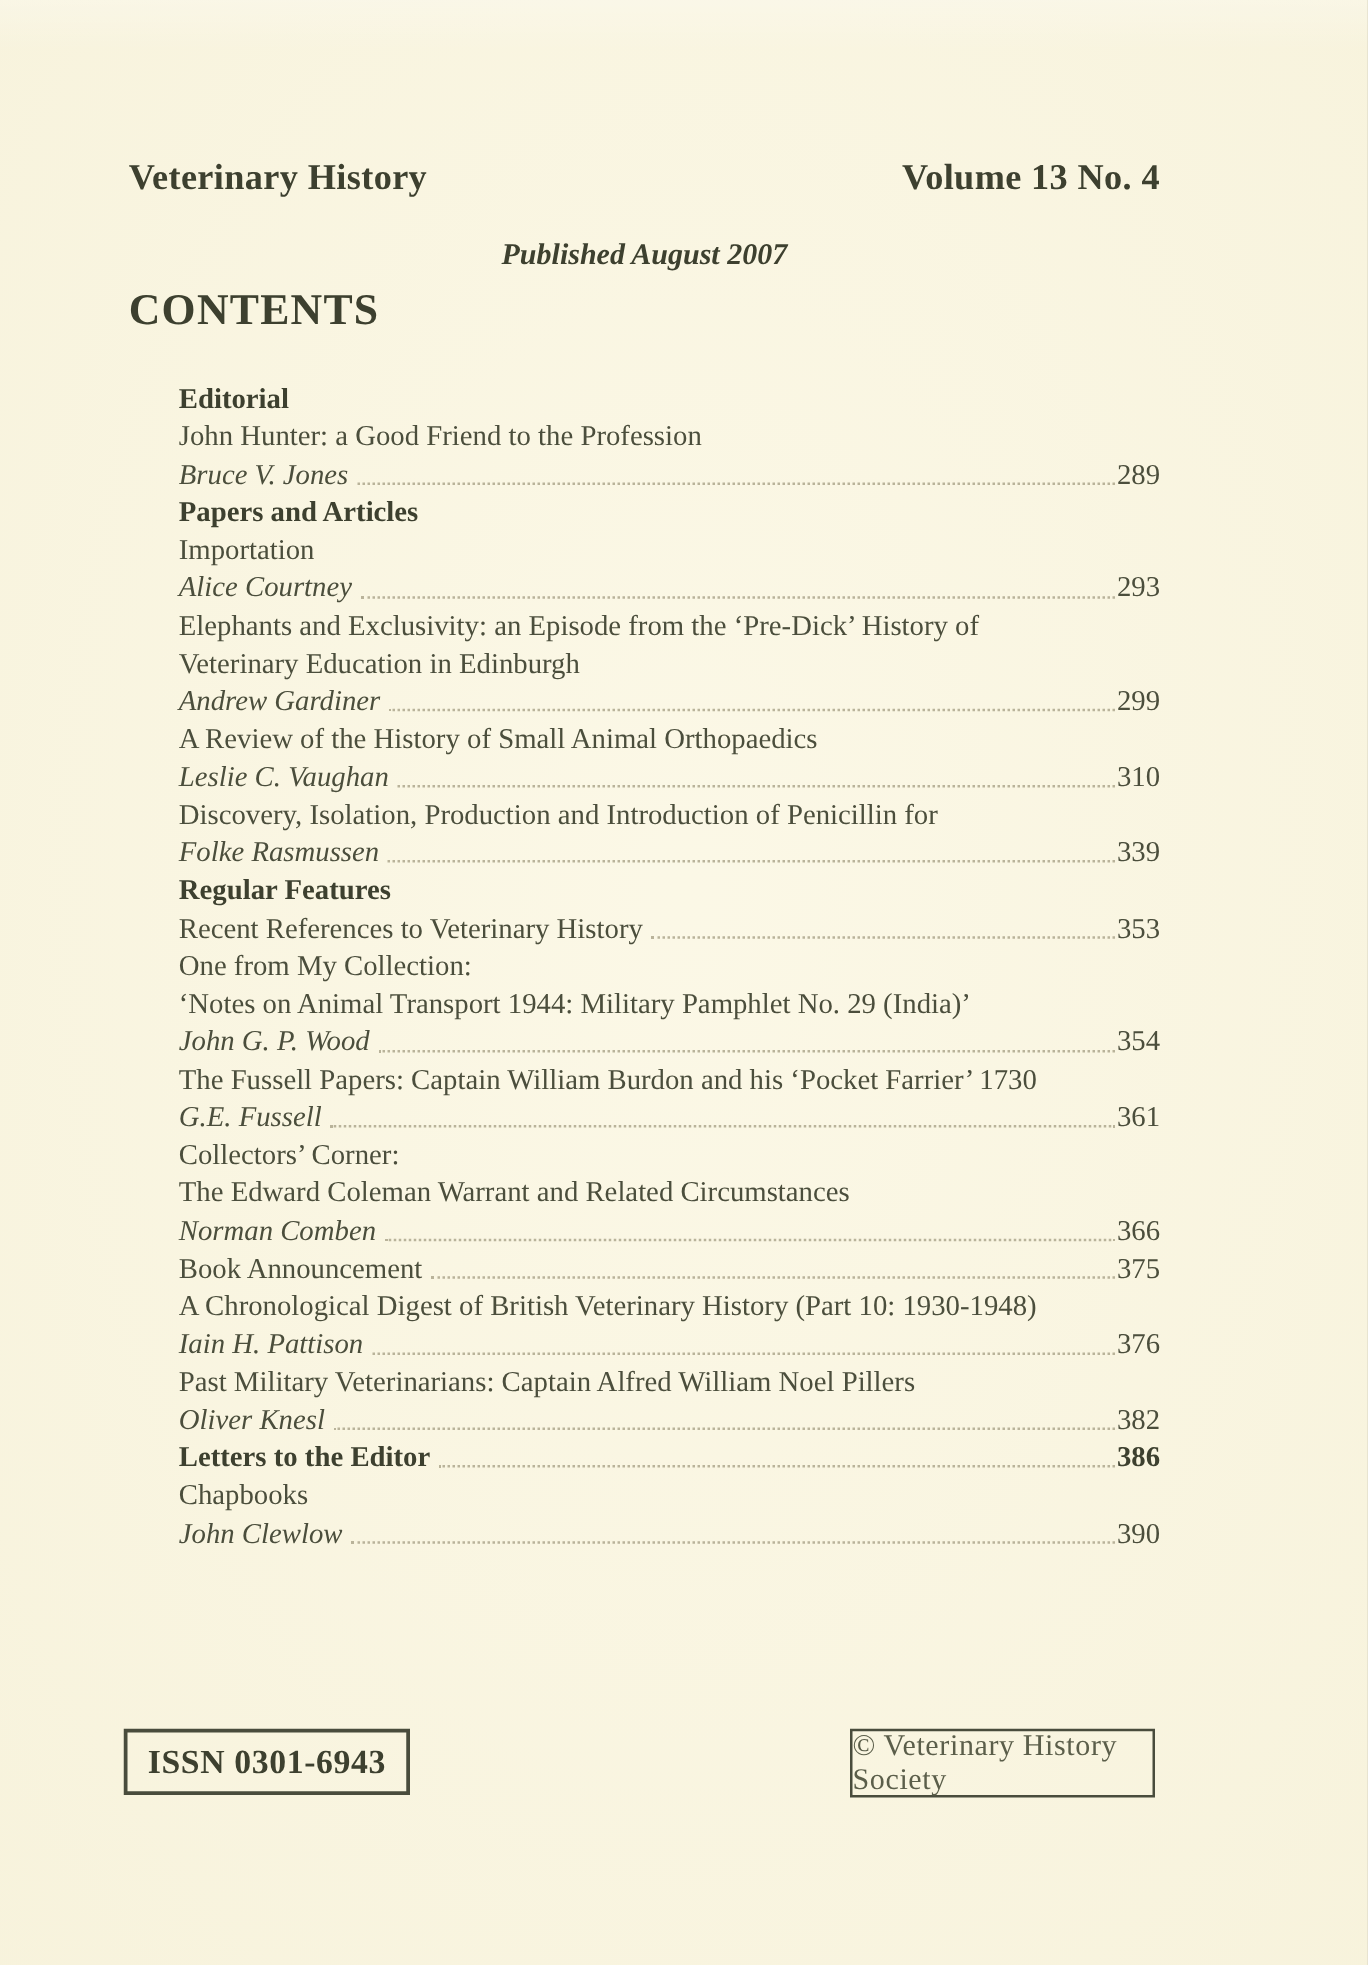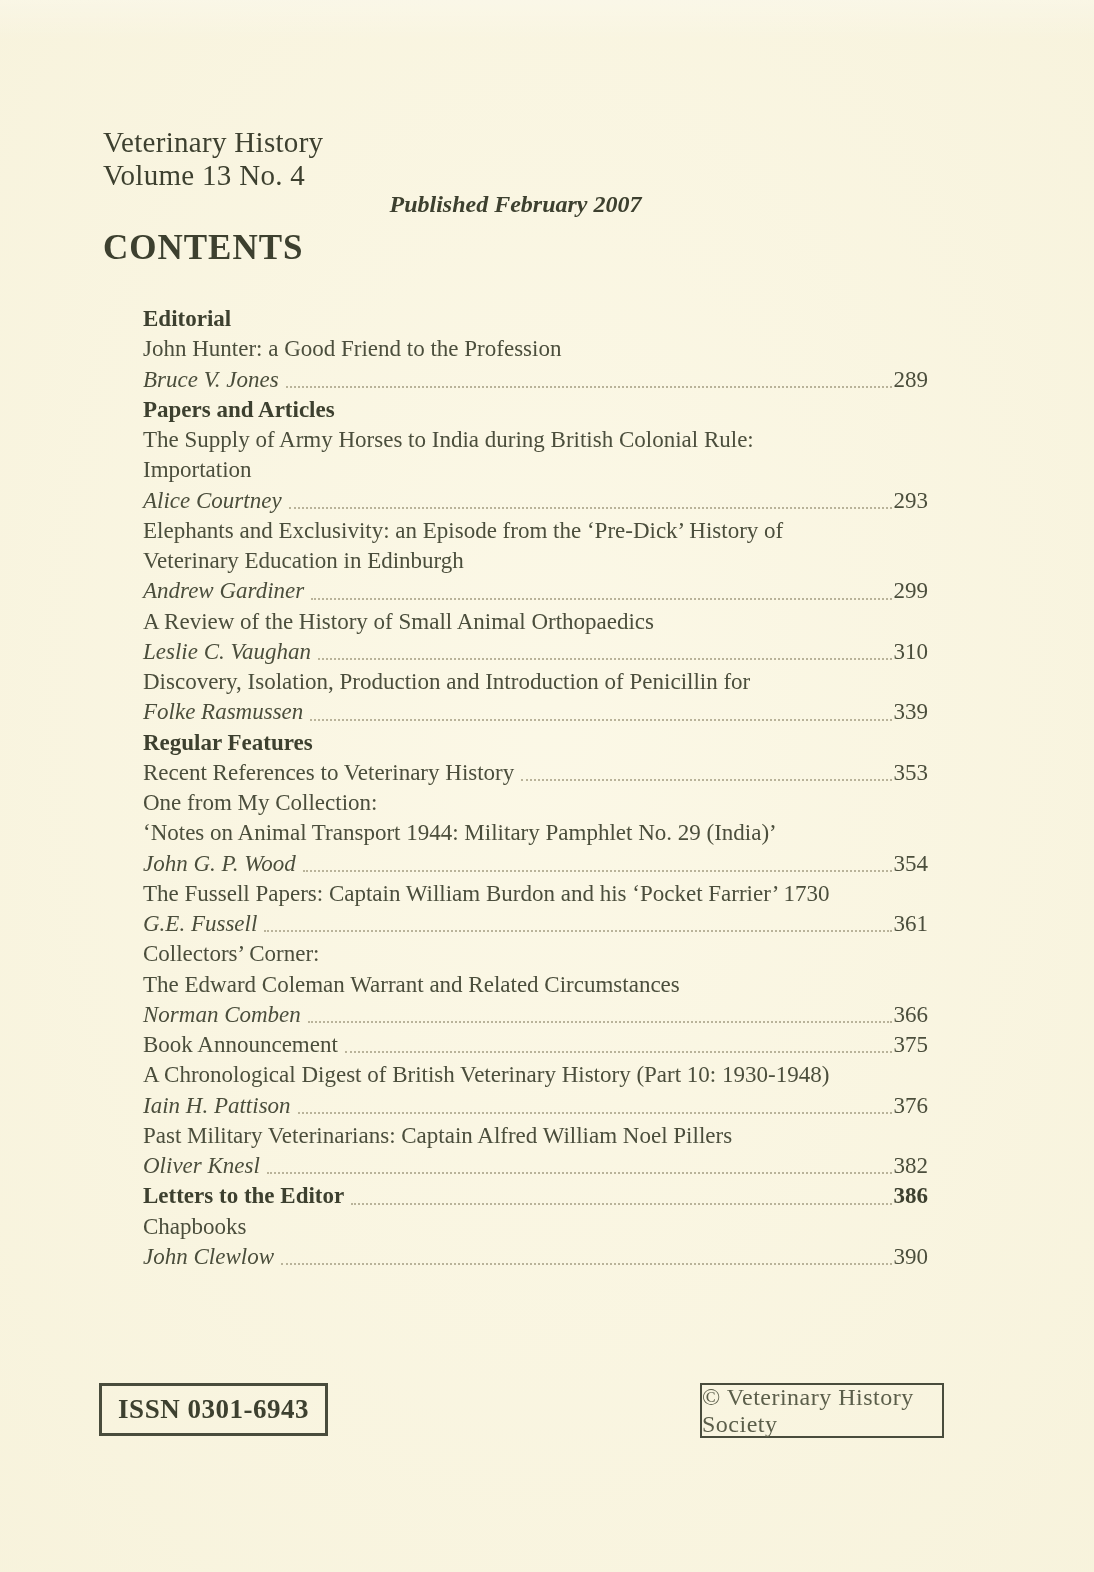--- a/index.html
+++ b/index.html
@@ -10,23 +10,22 @@
     background:var(--paper,#fbf7e3);
     background-image:linear-gradient(180deg, rgba(255,255,255,.25) 0, rgba(255,255,255,0) 40px),
                      radial-gradient(ellipse at 50% 45%, rgba(255,255,255,.12), rgba(214,205,160,.10));
     font-family:"Liberation Serif","DejaVu Serif",serif;
     color:var(--ink,#4b4e3c);
     overflow:hidden;
   }
   .header-row{
     position:absolute;top:126px;left:103px;right:166px;
     display:flex;justify-content:space-between;
-    font-weight:normal;font-size:29px;color:var(--ink-bold,#3d402f);
+    font-weight:bold;font-size:29px;color:var(--ink-bold,#3d402f);
     letter-spacing:.3px;
-    flex-direction:column;
   }
   .published{
     position:absolute;top:191px;left:103px;right:166px;
     text-align:center;
     font-weight:bold;font-style:italic;font-size:24px;
     color:var(--ink-bold,#3d402f);
   }
   .contents-heading{
     position:absolute;top:228px;left:103px;
     font-weight:bold;font-size:35px;letter-spacing:1px;
@@ -45,21 +44,21 @@
   .toc-row .toc-text{flex:0 0 auto;}
   .toc-row.section{font-weight:bold;color:var(--ink-bold,#3d402f);}
   .toc-row.author .toc-text{font-style:italic;}
   .leader{flex:1 1 auto;position:relative;min-width:12px;}
   .leader::after{
     content:"";position:absolute;left:7px;right:2px;bottom:7px;
     border-bottom:2px dotted var(--leader,#b9b39a);
   }
   .toc-page{flex:0 0 auto;font-style:normal;}
   .footer-row{
-    position:absolute;top:1383px;left:99px;right:150px;
+    position:absolute;top:1383px;left:99px;right:170px;
     display:flex;justify-content:space-between;align-items:flex-start;
   }
   .issn-box{
     box-sizing:border-box;width:229px;height:53px;
     border:3px solid var(--border,#494c3c);
     display:flex;align-items:center;justify-content:center;
     font-weight:bold;font-size:27px;letter-spacing:.5px;
     color:var(--ink-bold,#3d402f);
   }
   .copyright-box{
@@ -72,41 +71,38 @@
 </head>
 <body>
 
 <div class="page">
 
   <div class="header-row">
     <span>Veterinary History</span>
     <span>Volume 13 No. 4</span>
   </div>
 
-  <div class="published">Published February 2007</div>
+  <div class="published">Published August 2007</div>
 
   <div class="contents-heading">CONTENTS</div>
 
   <div class="toc" id="toc">
       <div class="toc-row section">
         <span class="toc-text">Editorial</span>
       </div>
       <div class="toc-row title">
         <span class="toc-text">John Hunter: a Good Friend to the Profession</span>
       </div>
       <div class="toc-row author">
         <span class="toc-text">Bruce V. Jones</span>
         <span class="leader"></span>
         <span class="toc-page">289</span>
       </div>
       <div class="toc-row section">
         <span class="toc-text">Papers and Articles</span>
-      </div>
-      <div class="toc-row title">
-        <span class="toc-text">The Supply of Army Horses to India during British Colonial Rule:</span>
       </div>
       <div class="toc-row title">
         <span class="toc-text">Importation</span>
       </div>
       <div class="toc-row author">
         <span class="toc-text">Alice Courtney</span>
         <span class="leader"></span>
         <span class="toc-page">293</span>
       </div>
       <div class="toc-row title">

